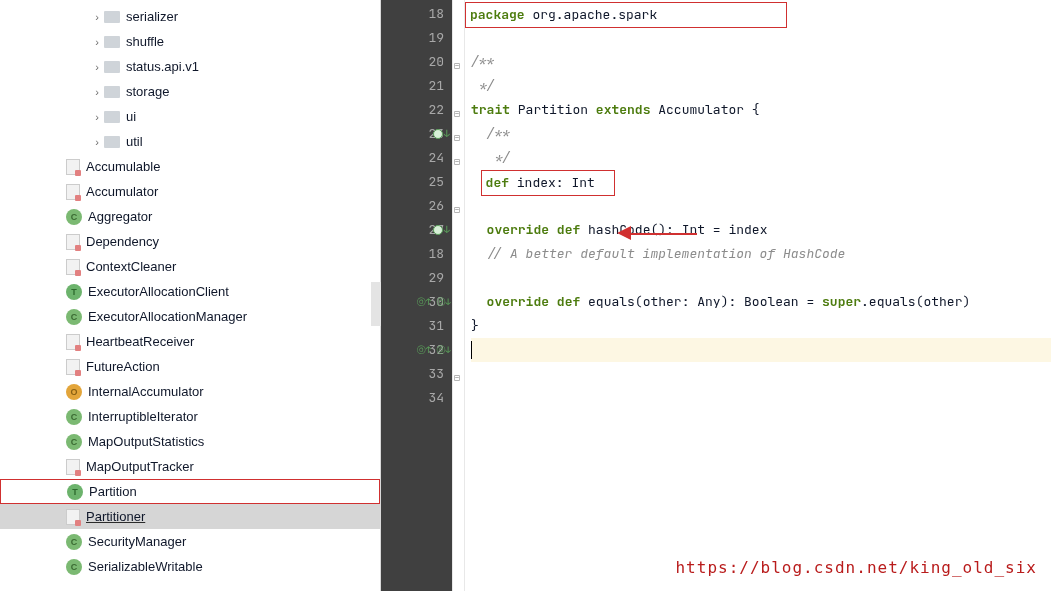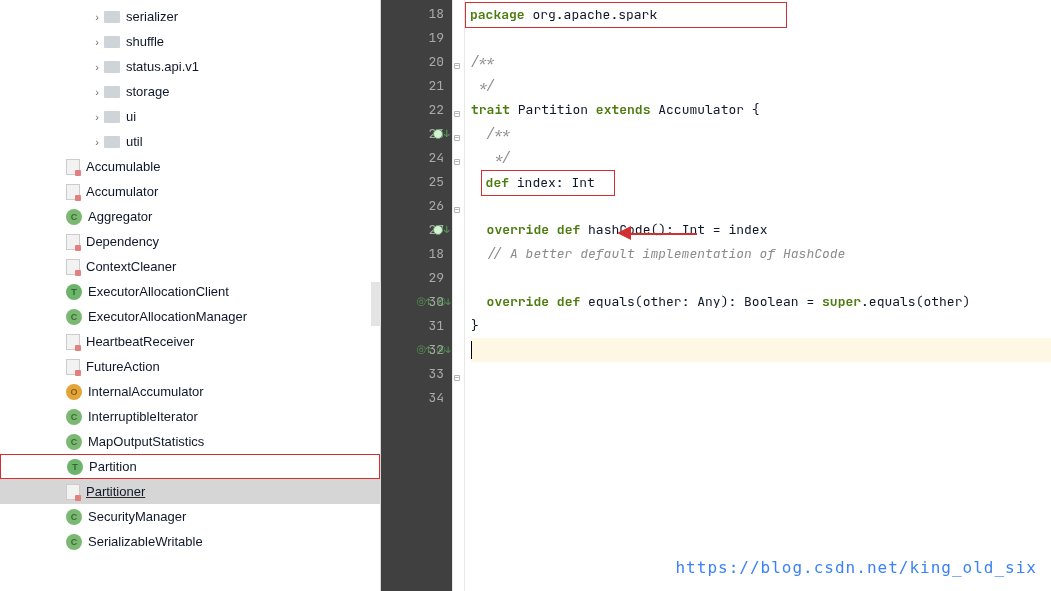--- a/index.html
+++ b/index.html
@@ -98,21 +98,21 @@
   .box-red { border: 1px solid #d03030; display: inline-block; padding: 0 4px; margin-left: -6px; }
   .arrow-line {
     position: absolute; left: 162px; top: 233px; width: 70px; height: 2px; background: #d03030;
   }
   .arrow-head {
     position: absolute; left: 152px; top: 226px; width: 0; height: 0;
     border-right: 14px solid #d03030; border-top: 7px solid transparent; border-bottom: 7px solid transparent;
   }
   .watermark {
     position: absolute; bottom: 14px; right: 14px;
-    color: #3b82f6; font-family: Consolas, monospace; font-size: 16px;
+    color: #b91c1c; font-family: Consolas, monospace; font-size: 16px;
     letter-spacing: 1px;
   }
   .selbar { position: absolute; left: -10px; top: 282px; width: 10px; height: 44px; background: #e4e4e4;}
 </style>
 </head>
 <body>
 
 <div class="container">
   <div class="sidebar">
     <div id="tree-mount">
@@ -198,20 +198,25 @@
         </div>
         <div class="tree-row indent-1">
           <span class="chevron none">›</span>
           <span class="ticon circle c-c">C</span>
           <span class="tree-label">InterruptibleIterator</span>
         </div>
         <div class="tree-row indent-1">
           <span class="chevron none">›</span>
           <span class="ticon circle c-c">C</span>
           <span class="tree-label">MapOutputStatistics</span>
+        </div>
+        <div class="tree-row indent-1">
+          <span class="chevron none">›</span>
+          <span class="ticon file"></span>
+          <span class="tree-label">MapOutputTracker</span>
         </div>
         <div class="tree-row indent-1 boxed">
           <span class="chevron none">›</span>
           <span class="ticon circle c-t">T</span>
           <span class="tree-label">Partition</span>
         </div>
         <div class="tree-row indent-1 selected">
           <span class="chevron none">›</span>
           <span class="ticon file"></span>
           <span class="tree-label">Partitioner</span>

